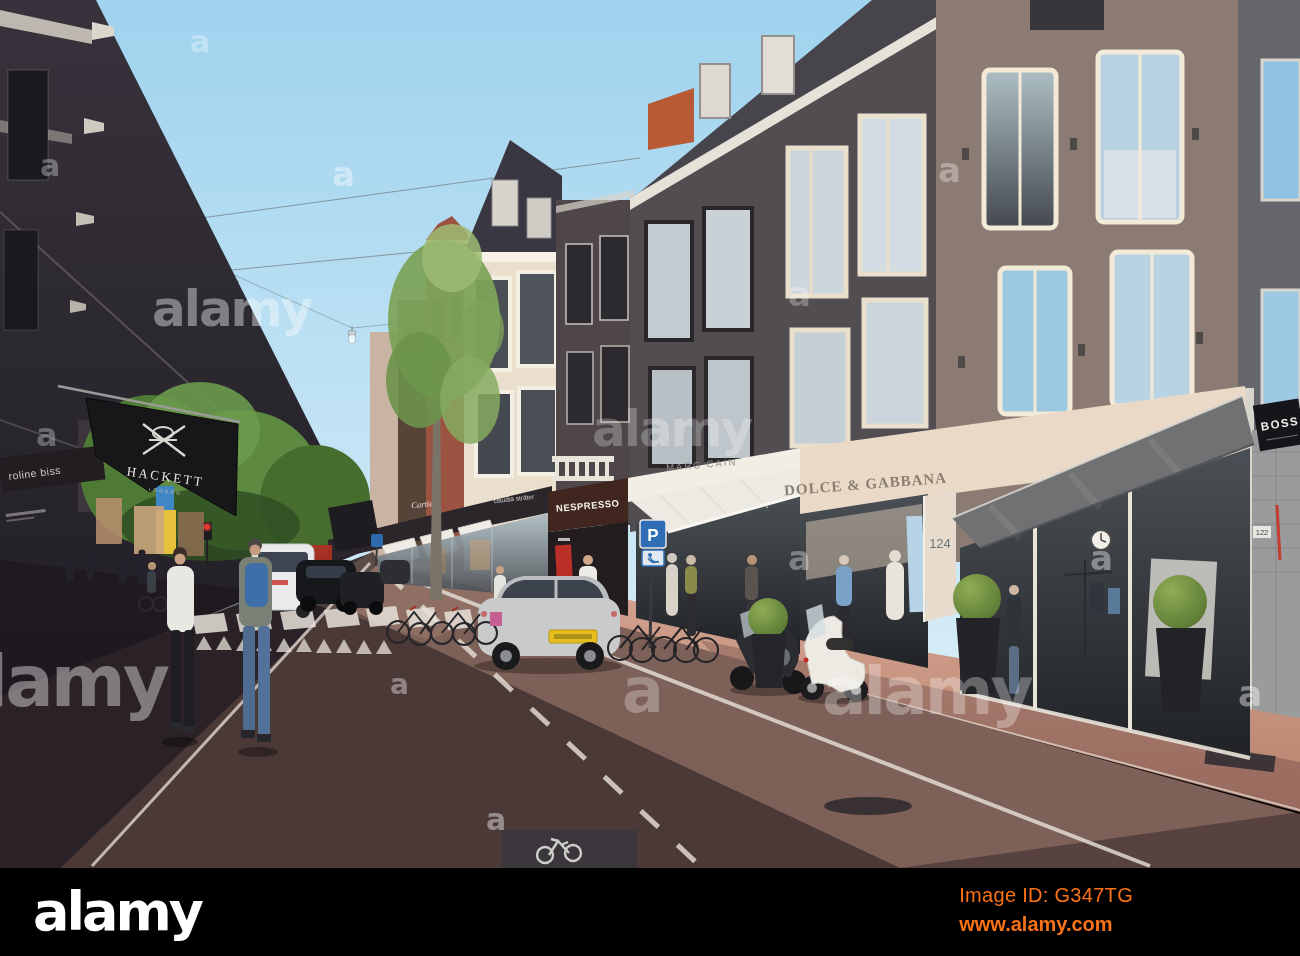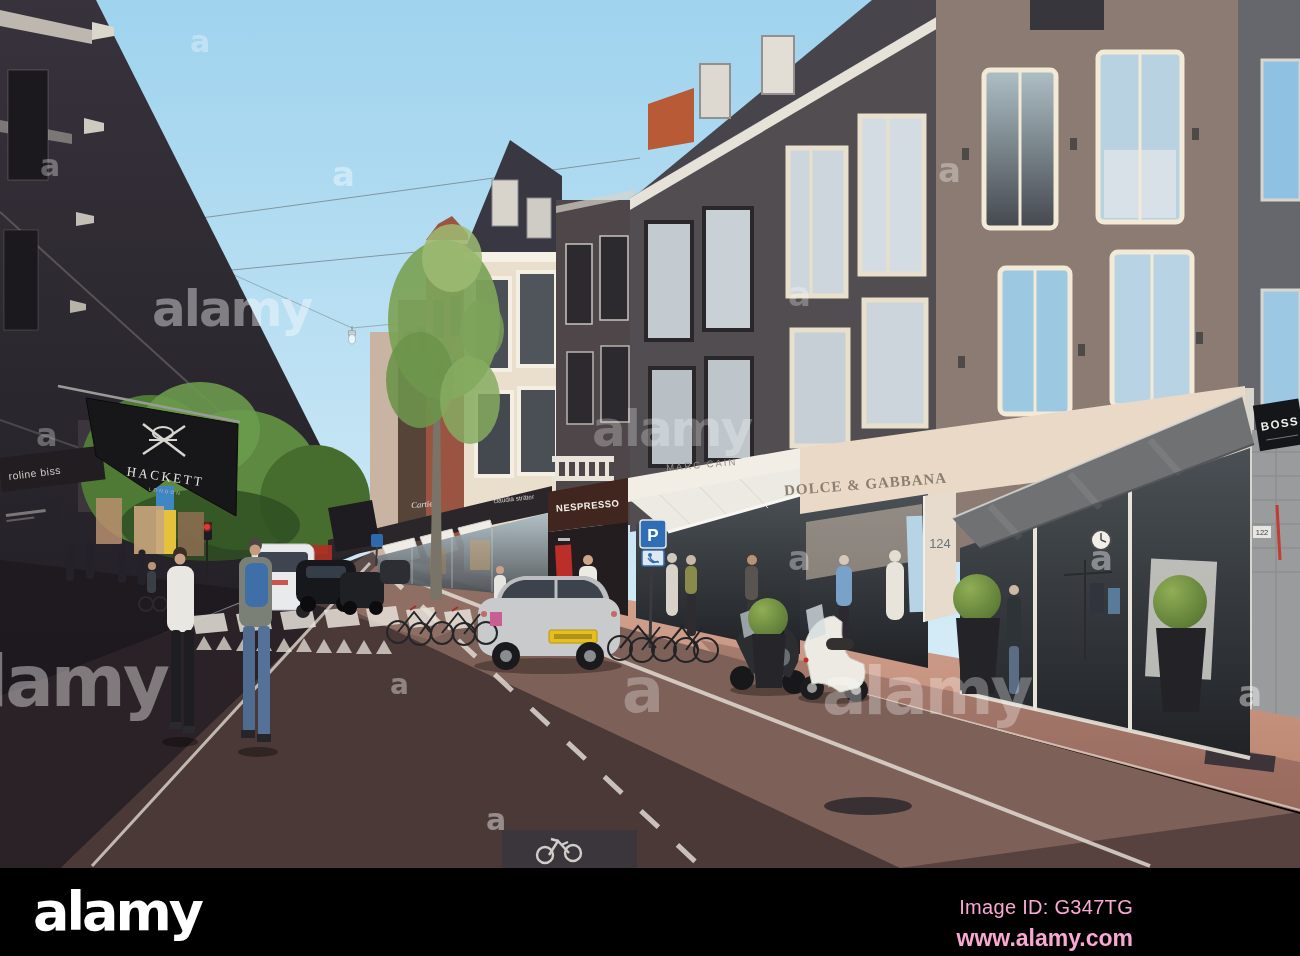--- a/index.html
+++ b/index.html
@@ -3,23 +3,23 @@
 <meta charset="utf-8">
 <style>
   html,body{margin:0;padding:0;background:#111;}
   #stage{position:relative;width:1300px;height:956px;overflow:hidden;
          font-family:"Liberation Sans", sans-serif;background:#000;}
   #scene{position:absolute;top:0;left:0;display:block;}
   #footer-bar{position:absolute;left:0;bottom:0;width:1300px;height:88px;
               background:#000;display:flex;align-items:center;}
   #footer-logo{color:#fff;font-family:"DejaVu Sans", sans-serif;font-weight:bold;
                font-size:54px;letter-spacing:-3px;margin-left:33px;line-height:88px;}
-  #footer-right{position:absolute;right:167px;top:28px;text-align:right;color:#f9a8d4;}
+  #footer-right{position:absolute;right:167px;top:16px;color:#f97316;}
   #footer-right .fid{font-size:20px;font-weight:400;letter-spacing:.3px;}
-  #footer-right .furl{font-size:23px;font-weight:bold;margin-top:6px;}
+  #footer-right .furl{font-size:20px;font-weight:bold;margin-top:6px;}
   text{user-select:none;}
 </style>
 </head>
 <body>
 
 <div id="stage">
 <svg id="scene" width="1300" height="868" viewBox="0 0 1300 868">
   <defs>
     <linearGradient id="skyG" x1="0" y1="0" x2="0" y2="1">
       <stop offset="0" stop-color="#9fd3ee"></stop>

